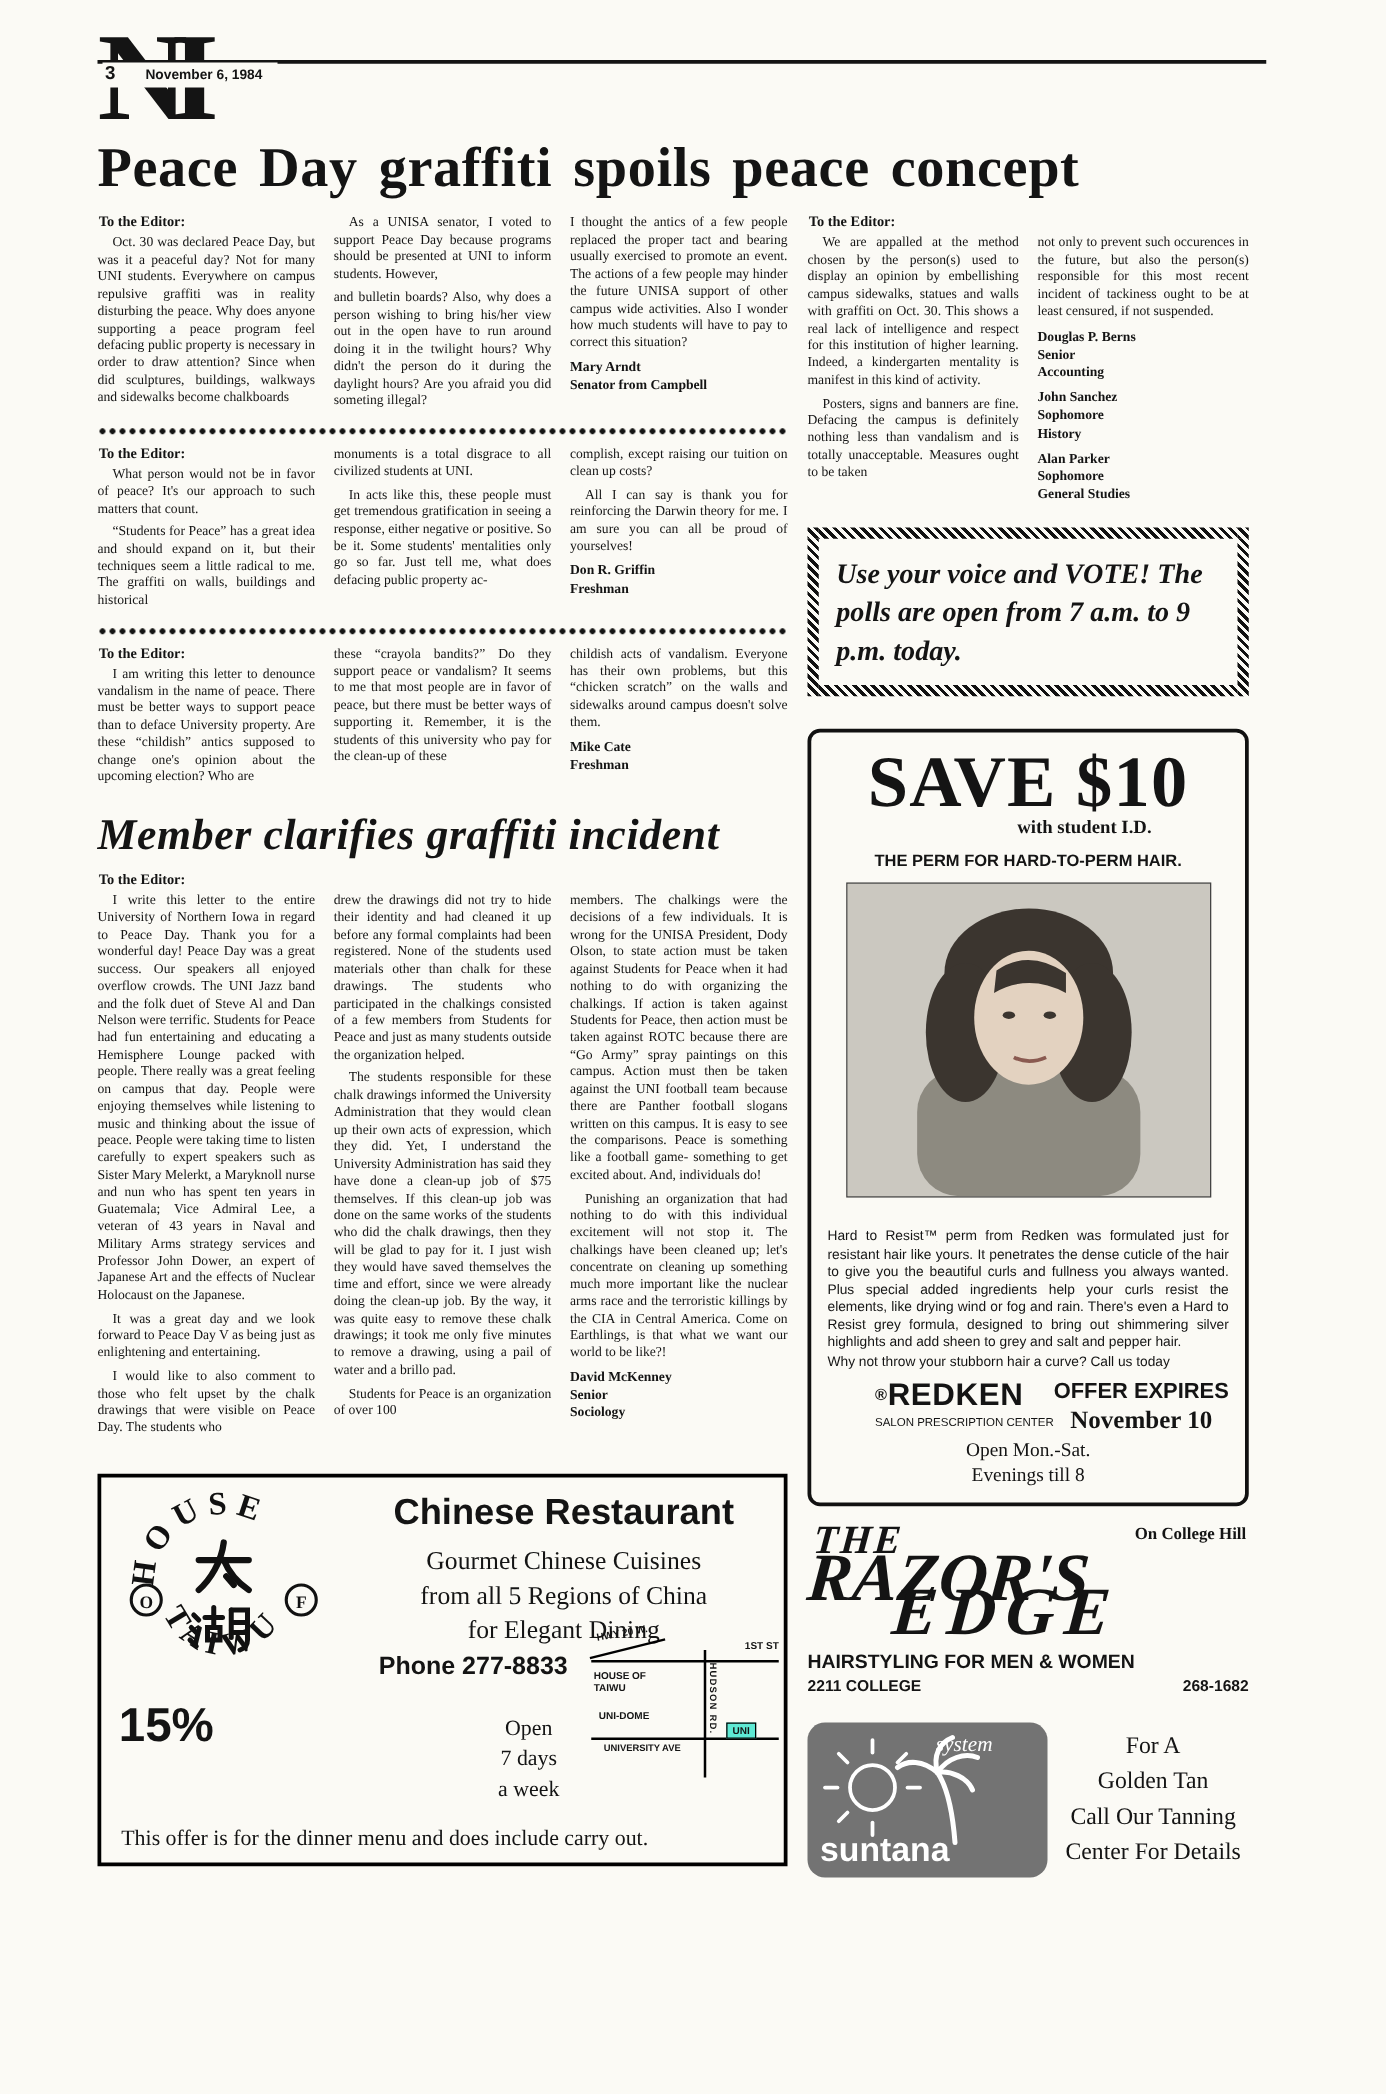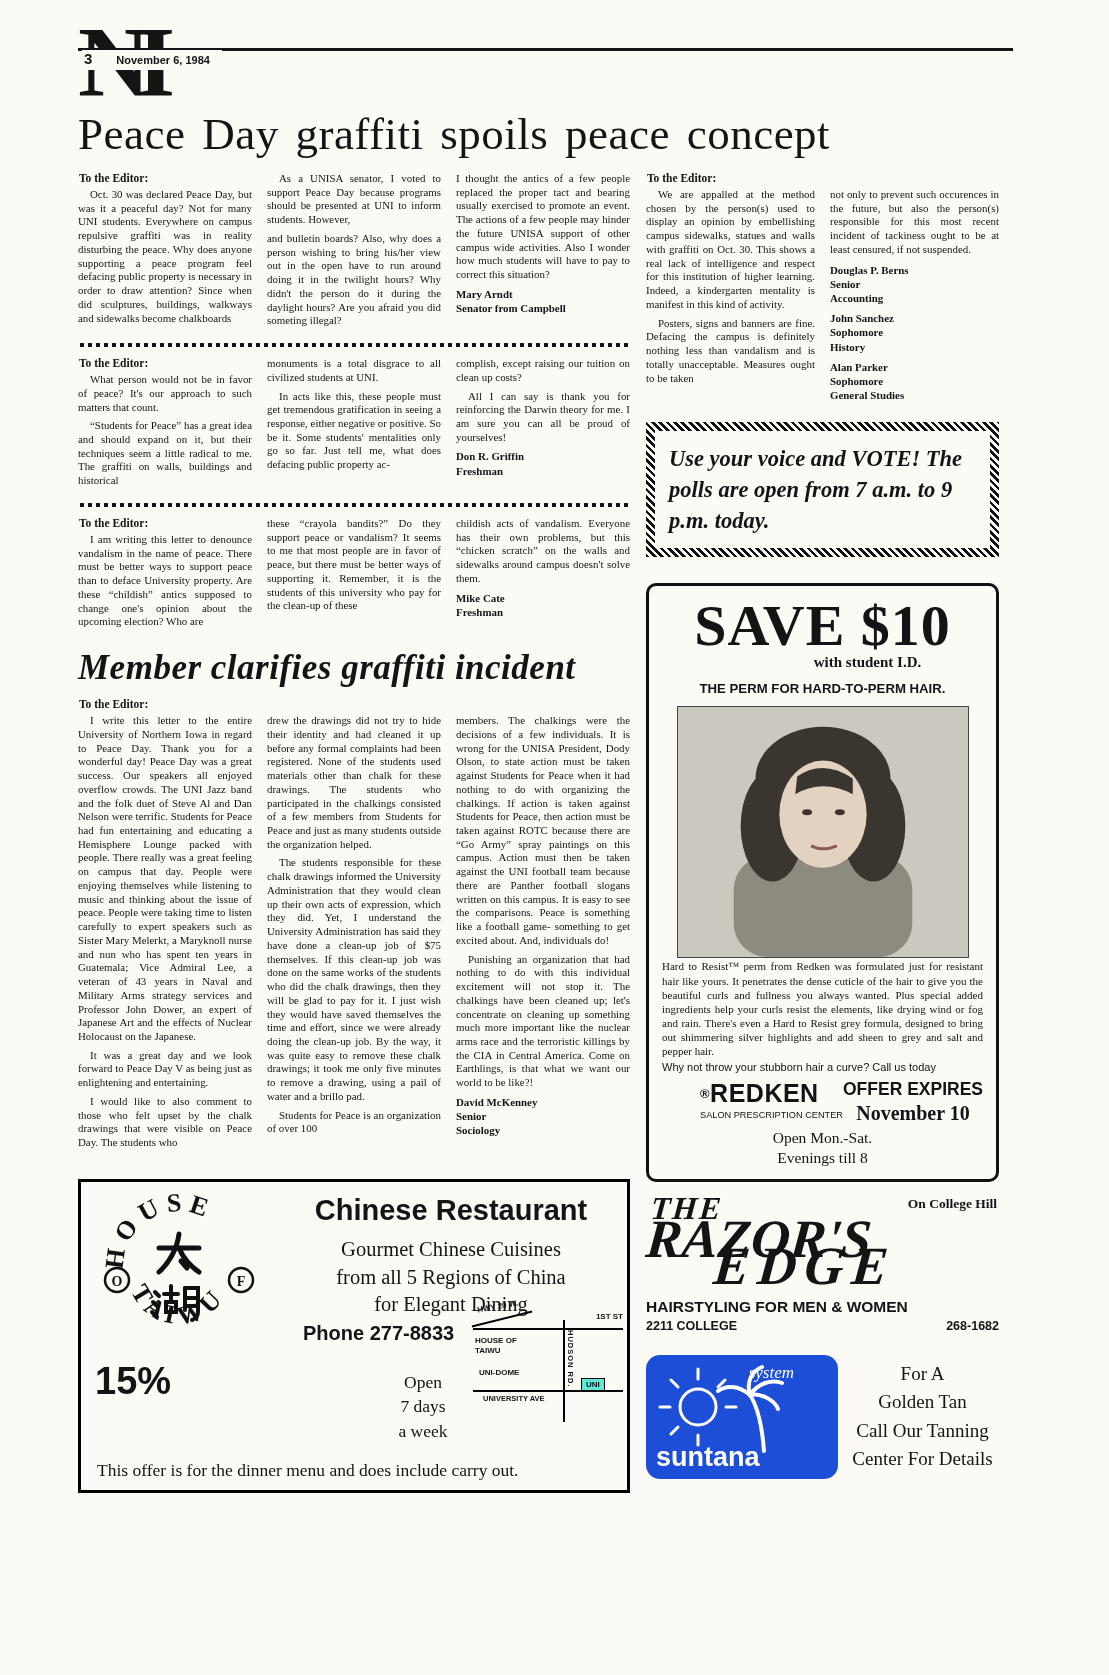--- a/index.html
+++ b/index.html
@@ -10,21 +10,21 @@
 
   
   .hdr { position: relative; height: 80px; }
   .hdr-line { position: absolute; top: 22px; left: 0; right: -14px; border-top: 3px solid #141414; z-index: 0; }
   .ni { position: absolute; top: -14px; left: 0; font-size: 100px; font-weight: bold;
         letter-spacing: -14px; line-height: 1; z-index: 1; }
   .meta { position: absolute; top: 24px; left: 4px; z-index: 2; background: #fbfaf5;
           padding: 0 12px 2px 2px; font-family: "Liberation Sans", sans-serif; }
   .meta .pg { font-size: 15px; font-weight: bold; margin-right: 24px; }
   .meta .dt { font-size: 11px; font-weight: bold; }
-  .headline { font-size: 45px; font-weight: normal; letter-spacing: 0.5px; word-spacing: 5px; margin: 2px 0 12px; }
+  .headline { font-size: 45px; font-weight: bold; letter-spacing: 0.5px; word-spacing: 5px; margin: 2px 0 12px; }
 
   .main { display: flex; gap: 16px; }
   .left { width: 552px; flex: none; }
   .right { flex: 1; min-width: 0; }
 
   .salut { font-weight: bold; font-size: 11.5px; margin: 0 0 4px 1px; }
   .cols { display: flex; gap: 15px; }
   .cols > .c { flex: 1; min-width: 0; }
   .bp { font-size: 10.9px; line-height: 1.26; text-align: justify; margin-bottom: 5px; }
   .ind { text-indent: 12px; }
@@ -40,21 +40,21 @@
           font-weight: bold; font-style: italic; border: 9px solid #000;
           border-image: repeating-linear-gradient(45deg, #111 0 2.6px, #fbfaf5 2.6px 5.2px) 9; }
 
   
   .redken { margin-top: 26px; border: 3px solid #111; border-radius: 10px; padding: 12px 13px; }
   .save { font-size: 58px; font-weight: bold; text-align: center; line-height: 0.95; letter-spacing: 1px; }
   .withid { font-size: 15px; font-weight: bold; text-align: center; margin: 1px 0 10px 90px; }
   .permw { text-align: center; font-size: 21px; font-weight: bold; font-family: "Liberation Sans", sans-serif; }
   .perms { text-align: center; font-size: 13.2px; font-weight: bold; font-family: "Liberation Sans", sans-serif; margin-bottom: 10px; }
   .photo { display: block; margin: 0 auto; border: 1px solid #444; background: #cfccc4; }
-  .rbody { margin-top: 1px; font-family: Liberation Serif, serif; font-size: 11px; line-height: 1.28; text-align: justify; }
+  .rbody { margin-top: 24px; font-family: Liberation Sans, sans-serif; font-size: 11px; line-height: 1.28; text-align: justify; }
   .rcta { font-family: "Liberation Sans", sans-serif; font-size: 11px; margin-top: 3px; }
   .rrow { display: flex; justify-content: flex-end; margin-top: 6px; }
   .rlogo { font-size: 25px; font-weight: bold; font-family: "Liberation Sans", sans-serif; letter-spacing: 0.5px; }
   .rlogo .r { font-size: 13px; vertical-align: 4px; }
   .rsalon { font-size: 9.2px; font-family: "Liberation Sans", sans-serif; margin-top: 2px; }
   .rexp { font-size: 17.5px; font-weight: bold; font-family: "Liberation Sans", sans-serif; }
   .rdate { font-size: 20px; font-weight: bold; margin-top: 2px; text-align: center; }
   .rhours { text-align: center; font-size: 15.5px; margin-top: 4px; }
   .rhours div { margin-top: 2px; }
 
@@ -64,21 +64,21 @@
   .rz-name { font-style: italic; font-weight: bold; line-height: 0.8; transform: skewX(-5deg); }
   .rz1 { font-size: 32px; margin: 14px 0 0 2px; letter-spacing: 2px; }
   .rz2 { font-size: 54px; margin-top: -4px; }
   .rz3 { font-size: 54px; margin: -16px 0 0 70px; letter-spacing: 8px; }
   .rz-tag { font-weight: bold; font-size: 15.5px; font-family: "Liberation Sans", sans-serif; margin-top: 10px; }
   .rz-row { display: flex; justify-content: space-between; font-weight: bold; font-size: 12.5px;
             font-family: "Liberation Sans", sans-serif; margin-top: 3px; }
 
   
   .suntana { margin-top: 22px; display: flex; align-items: center; gap: 8px; }
-  .snbox { width: 192px; height: 124px; background: #1d4ed8; border-radius: 14px; position: relative; flex: none; }
+  .snbox { width: 192px; height: 124px; background: #737373; border-radius: 14px; position: relative; flex: none; }
   .snsys { position: absolute; top: 8px; right: 44px; color: #fff; font-style: italic; font-size: 17px; }
   .snname { position: absolute; bottom: 6px; left: 10px; color: #fff; font-weight: bold; font-size: 27px;
             font-family: "Liberation Sans", sans-serif; }
   .tan { flex: 1; text-align: center; font-size: 19px; line-height: 1.5; }
 
   
   .chinese { margin-top: 24px; border: 3px solid #000; height: 314px; position: relative; }
   .cnlogo { position: absolute; top: 8px; left: 14px; }
   .cntitle { position: absolute; top: 12px; left: 205px; width: 330px; text-align: center;
              font-weight: bold; font-size: 29px; font-family: "Liberation Sans", sans-serif; }

